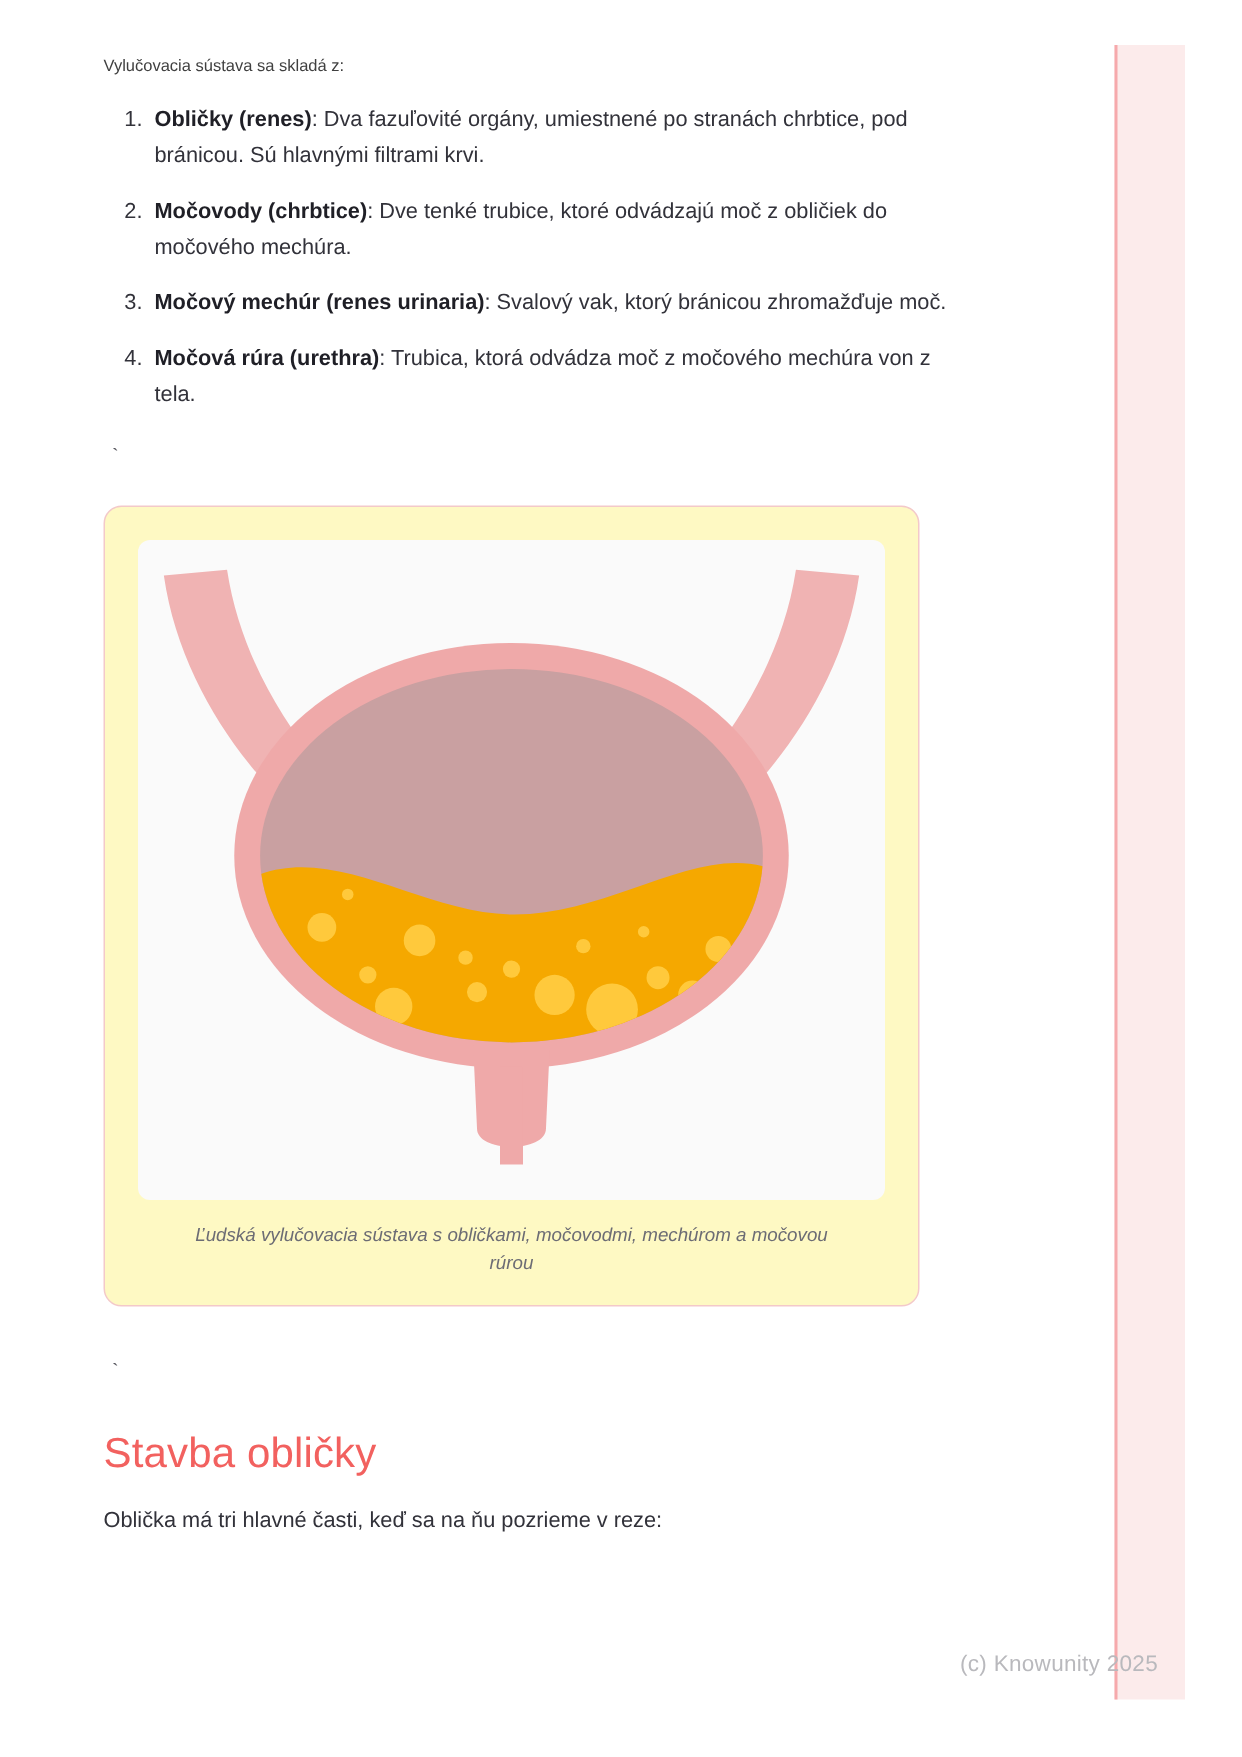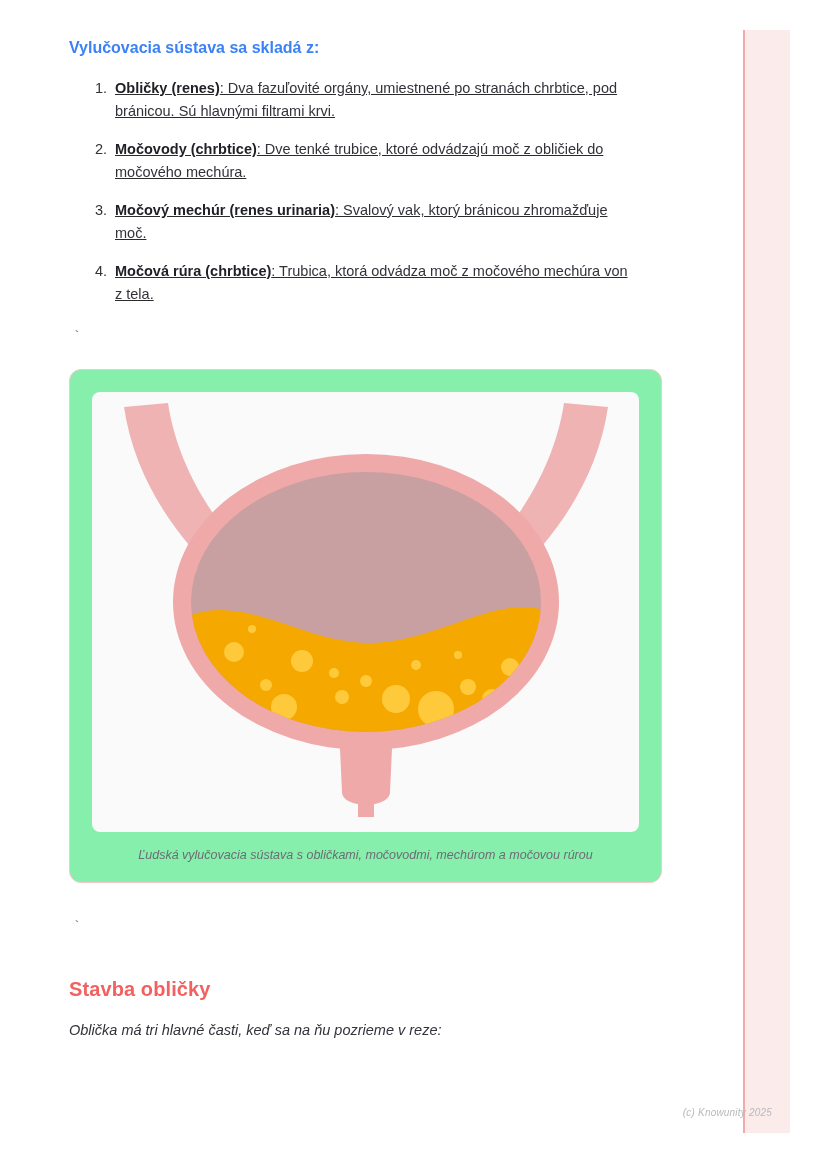--- a/index.html
+++ b/index.html
@@ -29,32 +29,30 @@
   }
 
   .page {
     position: absolute;
     left: 69px;
     top: 36px;
     width: 580px;
   }
 
   .intro {
-    font-size: 16px;
+    font-size: 11px;
     line-height: 1.55;
-    color: #3b82f6;
+    color: #404040;
     margin: 0 0 16px 0;
-    font-weight: bold;
   }
 
   ol.parts {
-    margin: 12px;
+    margin: 0;
     padding-left: 30px;
     list-style-type: decimal;
-    text-decoration: underline;
   }
   ol.parts > li {
     font-size: 14.5px;
     line-height: 1.62;
     color: #32323a;
     margin-bottom: 14px;
     padding-left: 4px;
   }
   ol.parts > li::marker {
     color: #32323a;
@@ -65,24 +63,24 @@
   .backtick {
     font-family: "Liberation Mono", monospace;
     font-size: 13px;
     color: #55555d;
     margin: 22px 0 0 4px;
     height: 14px;
   }
 
   .figure-card {
     margin-top: 26px;
-    width: 593px;
+    width: 544px;
     border: 1px solid #f3c9ca;
     border-radius: 12px;
-    background: #86efac;
+    background: #fef9c3;
     padding: 22px 22px 18px 22px;
   }
   .figure-inner {
     background: #fafafa;
     border-radius: 8px;
     width: 100%;
     height: 440px;
     display: flex;
     align-items: center;
     justify-content: center;
@@ -101,42 +99,40 @@
   .backtick2 {
     font-family: "Liberation Mono", monospace;
     font-size: 13px;
     color: #55555d;
     margin: 36px 0 0 4px;
     height: 14px;
   }
 
   h2.section-title {
     color: #f2615f;
-    font-size: 20px;
-    font-weight: bold;
-    margin: 45px 0 18px 0;
+    font-size: 28px;
+    font-weight: normal;
+    margin: 32px 0 18px 0;
     letter-spacing: 0.1px;
   }
 
   .section-body {
     font-size: 14.5px;
     line-height: 1.55;
     color: #32323a;
     margin: 0;
-    font-style: italic;
   }
 
   .copyright {
     position: absolute;
     right: 56px;
     bottom: 53px;
-    font-size: 10px;
+    font-size: 15px;
     color: #b9b9bd;
     letter-spacing: 0.2px;
-    font-style: italic;
   }
 </style>
 </head>
 <body>
 
 <div class="side-band"></div>
 
 <div class="page">
 
   <p class="intro">Vylučovacia sústava sa skladá z:</p>
@@ -145,21 +141,21 @@
     <li>
       <span class="term">Obličky (renes)</span><span>: Dva fazuľovité orgány, umiestnené po stranách chrbtice, pod bránicou. Sú hlavnými filtrami krvi.</span>
     </li>
     <li>
       <span class="term">Močovody (chrbtice)</span><span>: Dve tenké trubice, ktoré odvádzajú moč z obličiek do močového mechúra.</span>
     </li>
     <li>
       <span class="term">Močový mechúr (renes urinaria)</span><span>: Svalový vak, ktorý bránicou zhromažďuje moč.</span>
     </li>
     <li>
-      <span class="term">Močová rúra (chrbtice)</span><span>: Trubica, ktorá odvádza moč z močového mechúra von z tela.</span>
+      <span class="term">Močová rúra (urethra)</span><span>: Trubica, ktorá odvádza moč z močového mechúra von z tela.</span>
     </li>
   </ol>
 
   <div class="backtick">`</div>
 
   <div class="figure-card">
     <div class="figure-inner">
       <svg width="520" height="430" viewBox="0 0 520 430" xmlns="http://www.w3.org/2000/svg" aria-hidden="true">
         <defs>
           <clipPath id="bladderClip">

